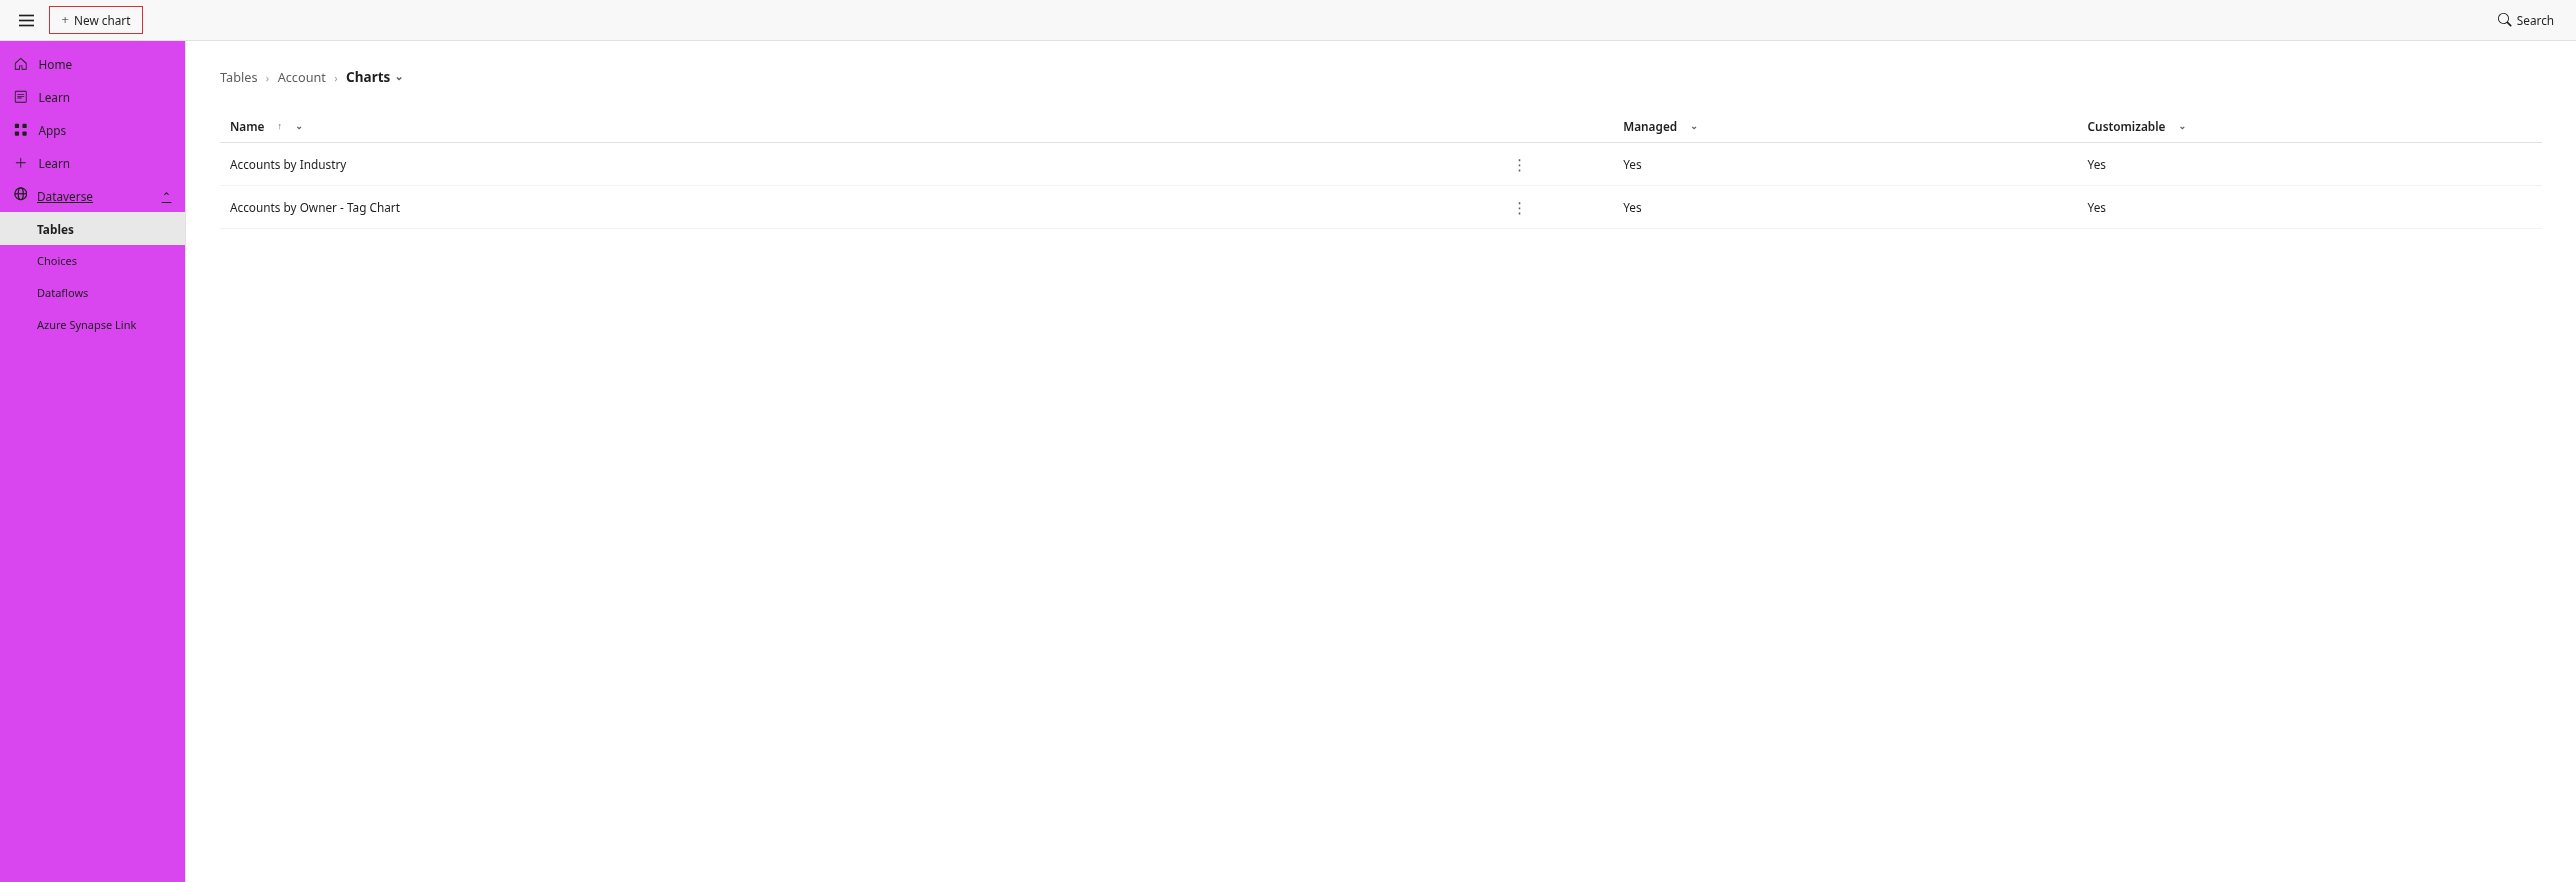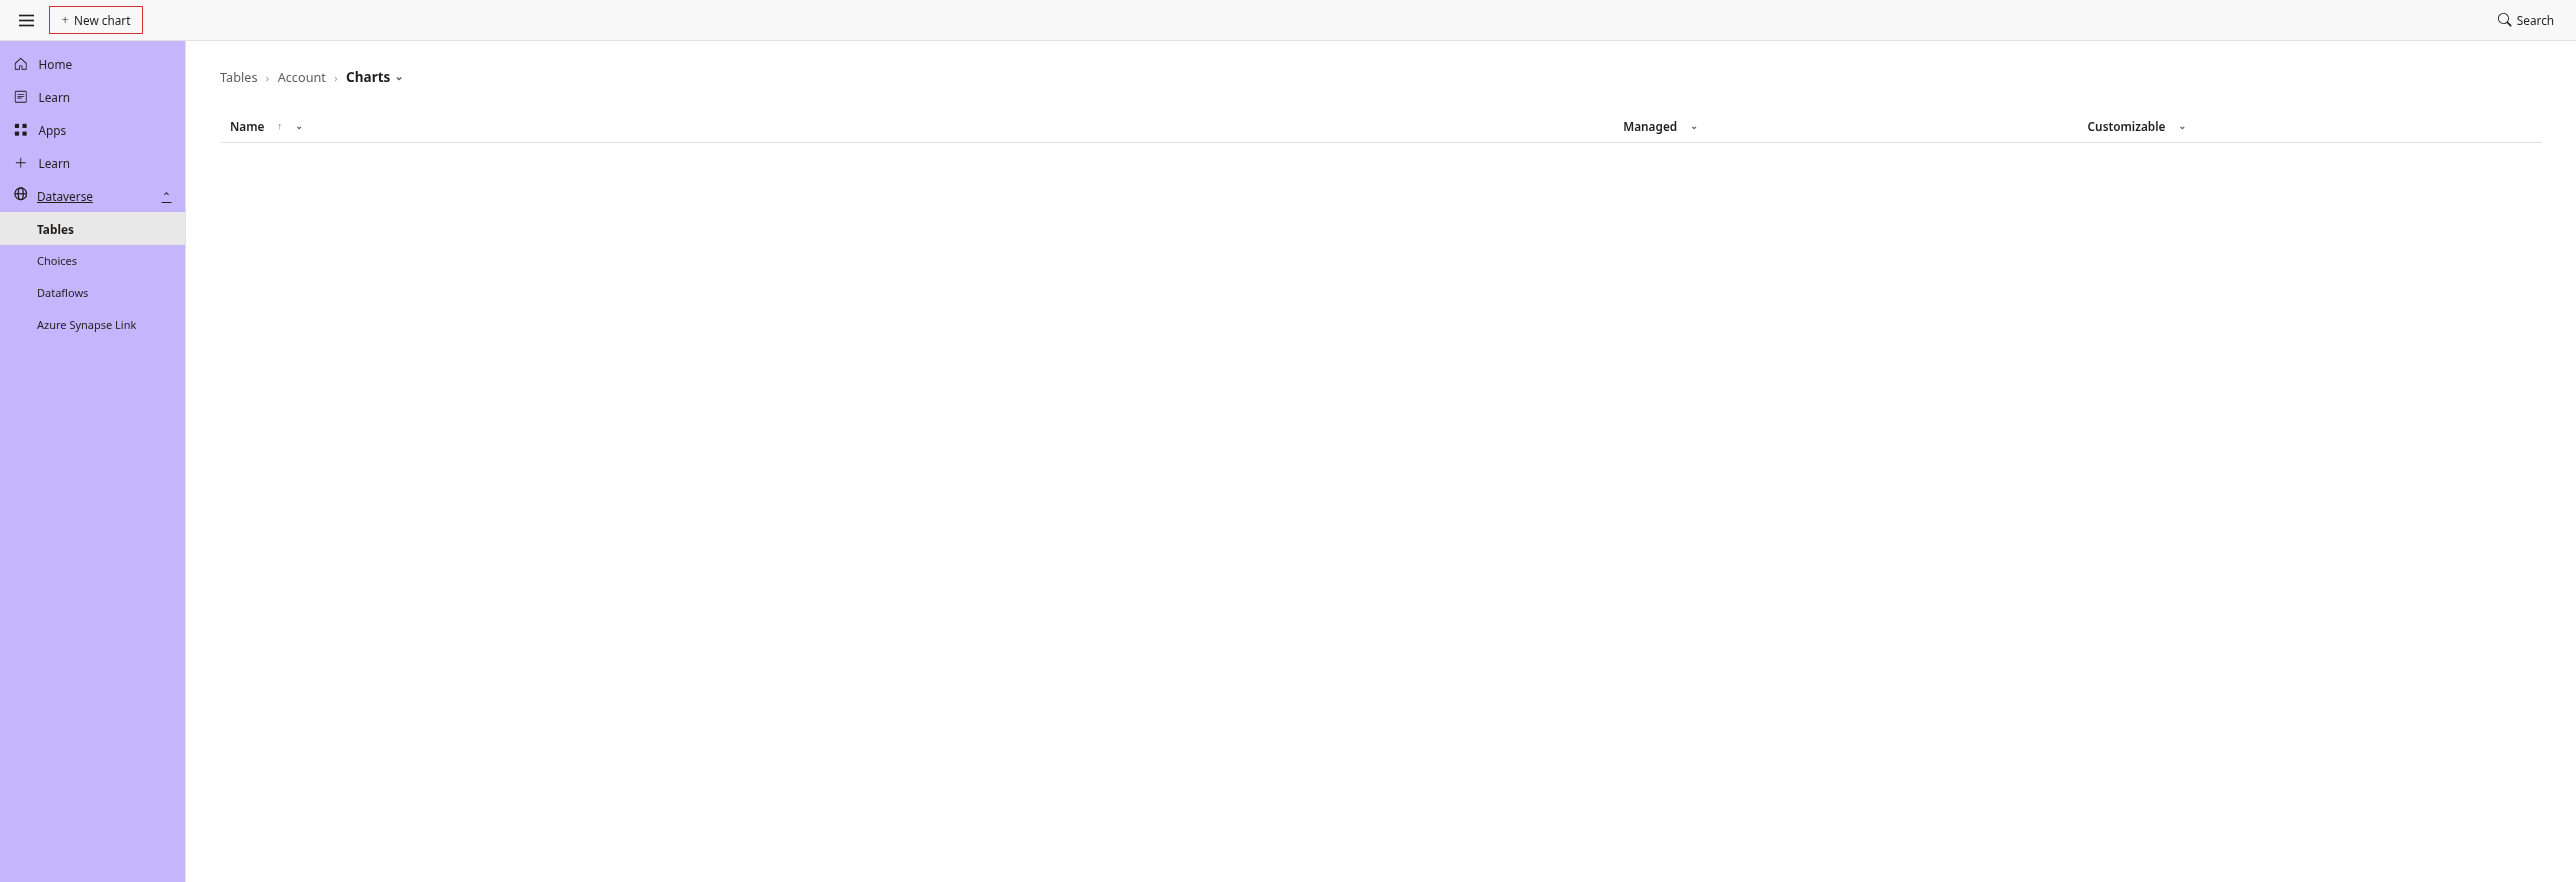--- a/index.html
+++ b/index.html
@@ -65,21 +65,21 @@
     }
     
     .main-layout {
       display: flex;
       flex: 1;
       overflow: hidden;
     }
     
     .sidebar {
       width: 186px;
-      background: #c4b5fd;
+      background: #d946ef;
       border-right: 0.8px solid #e1e1e1;
       overflow-y: auto;
       flex-shrink: 0;
       padding-top: 6.8px;
     }
     .sidebar-item {
       display: flex;
       align-items: center;
       gap: 10px;
       padding: 8.4px 13.5px;
@@ -337,18 +337,30 @@
           </th>
           <th class="col-customizable">
             <div class="th-inner">
               <span>Customizable</span>
               <span class="sort-icon">⌄</span>
             </div>
           </th>
         </tr>
       </thead>
       <tbody id="table-body">
+      <tr>
+            <td>Accounts by Industry</td>
+            <td><button class="row-menu-btn">⋮</button></td>
+            <td>Yes</td>
+            <td>Yes</td>
+          </tr>
+          <tr>
+            <td>Accounts by Owner - Tag Chart</td>
+            <td><button class="row-menu-btn">⋮</button></td>
+            <td>Yes</td>
+            <td>Yes</td>
+          </tr>
         </tbody>
     </table>
 
   </main>
 </div>
 
 
 </body></html>

